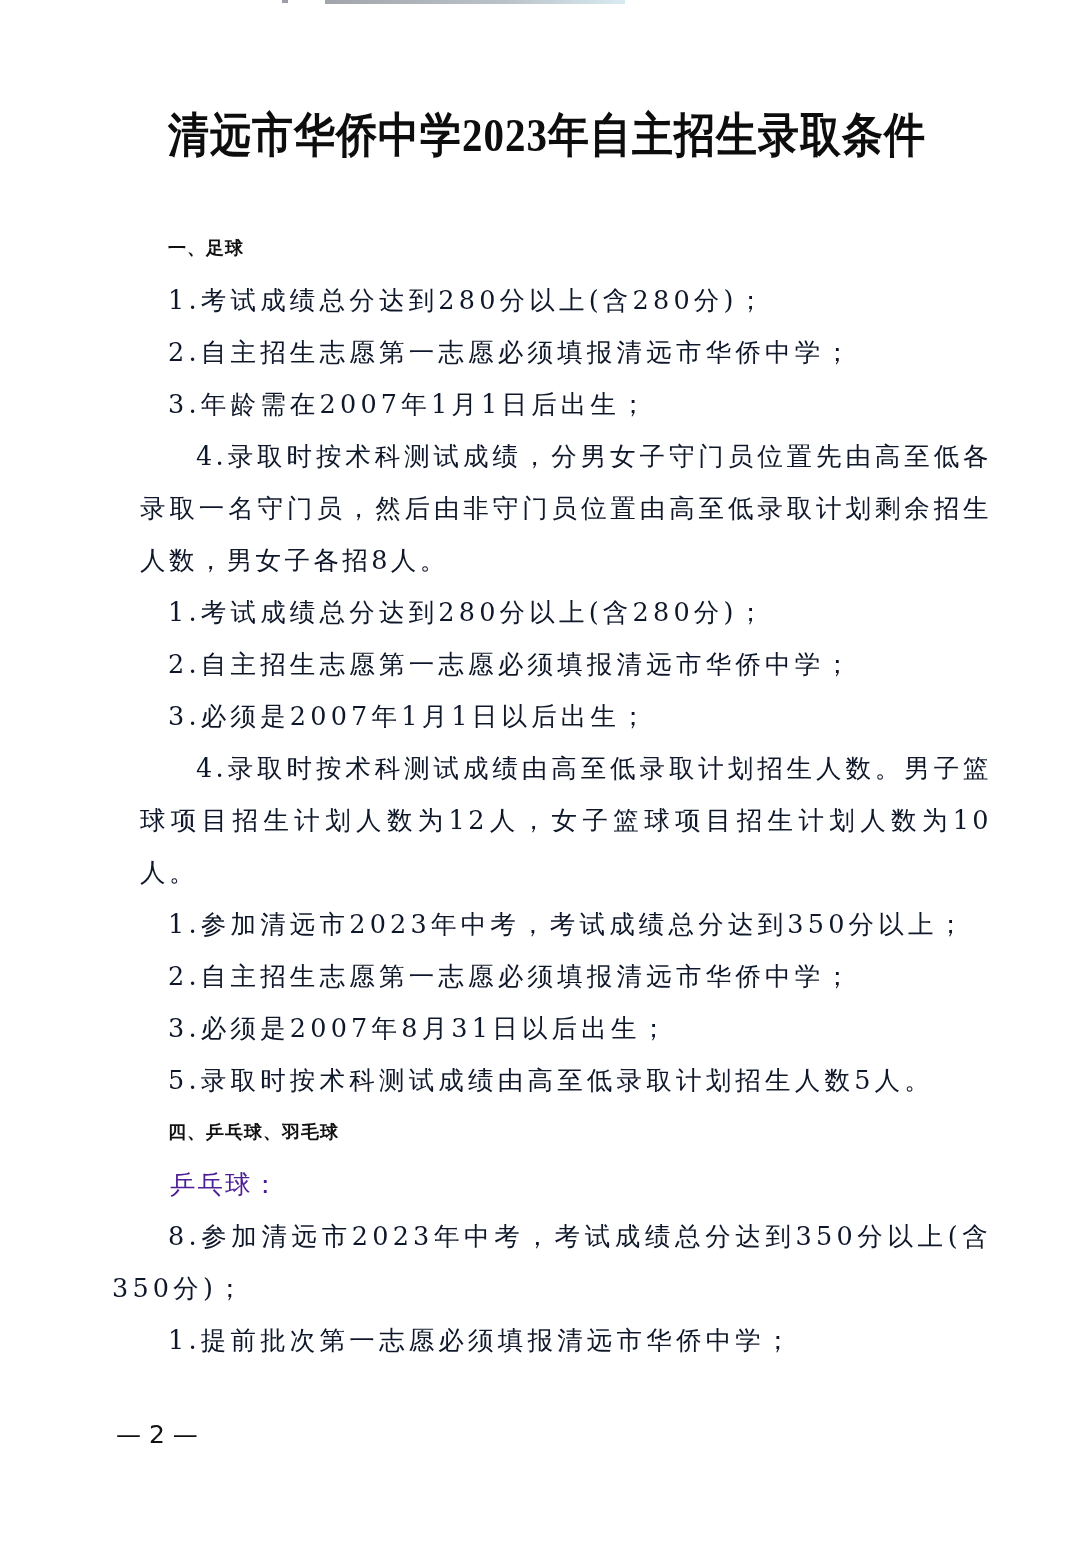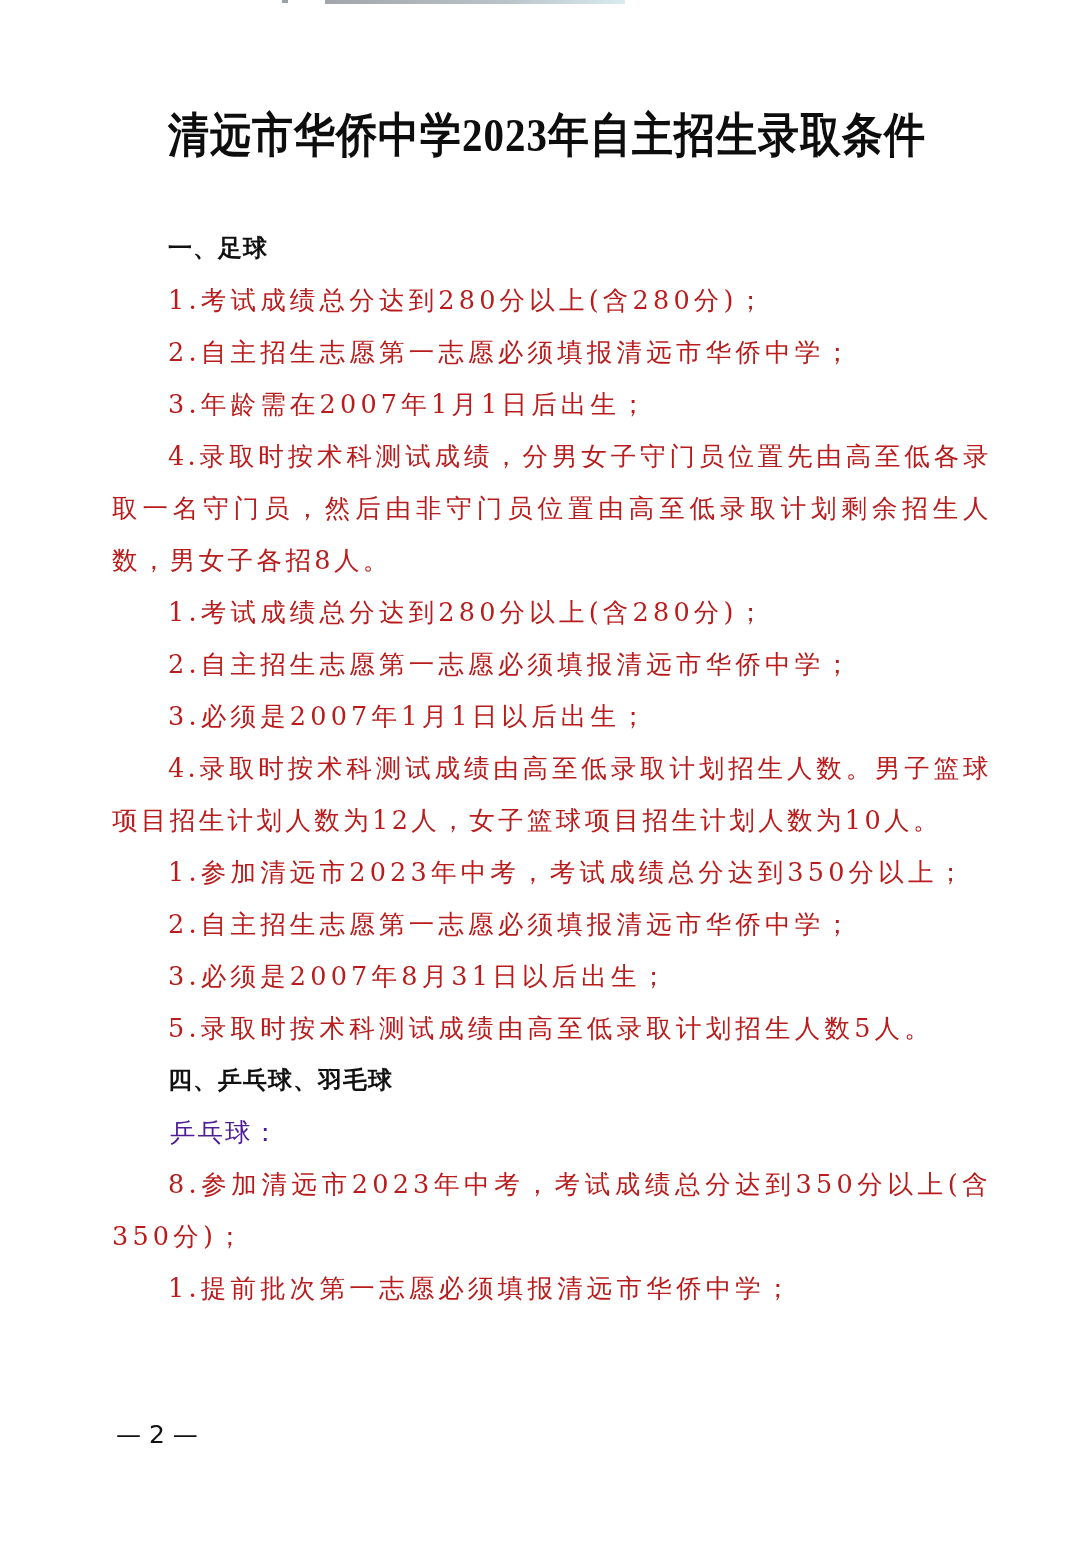--- a/index.html
+++ b/index.html
@@ -49,37 +49,37 @@
       position: absolute;
       left: 112px;
       top: 222px;
       width: 880px;
       font-size: 25.5px;
       line-height: 52px;
     }
     .heading {
       font-family: "DejaVu Sans", "Liberation Sans", sans-serif;
       font-weight: bold;
-      font-size: 24px;
+      font-size: 18px;
       padding-left: 56px;
       color: #111;
       letter-spacing: 1px;
     }
     .sub-heading {
       padding-left: 58px;
       color: #4c1d95;
       letter-spacing: 2px;
     }
     .para {
       text-indent: 56px;
       letter-spacing: 4.2px;
       text-align: justify;
-      color: #b91c1c;
+      color: #0f172a;
     }
-    .para.tight { letter-spacing: 3.4px; }
+    .para.tight { letter-spacing: 3.4px; margin-left: 28px; }
     .page-number {
       position: absolute;
       left: 116px;
       top: 1420px;
       font-family: "DejaVu Sans", "Liberation Sans", sans-serif;
       font-size: 25px;
       color: #111;
     }
   </style>
 </head>

